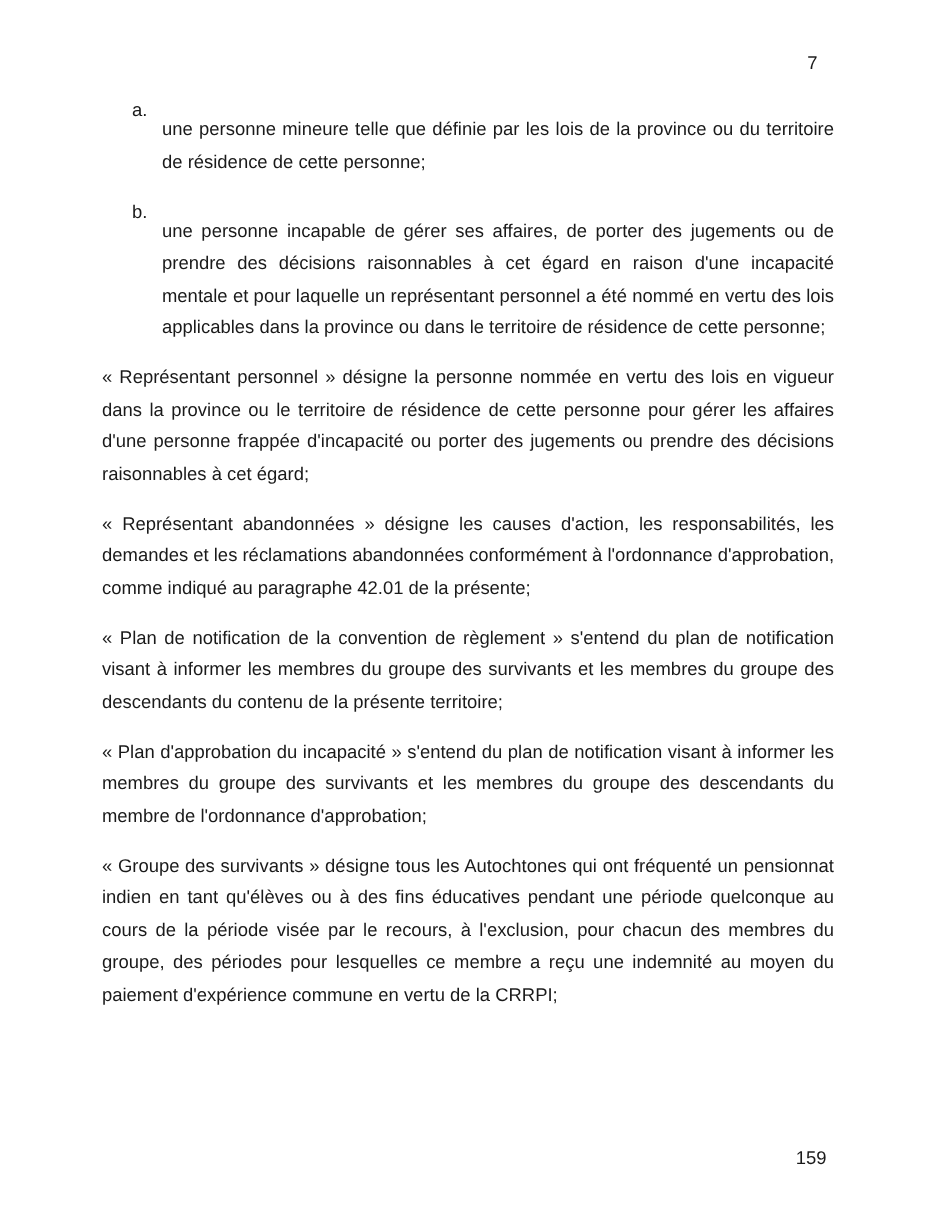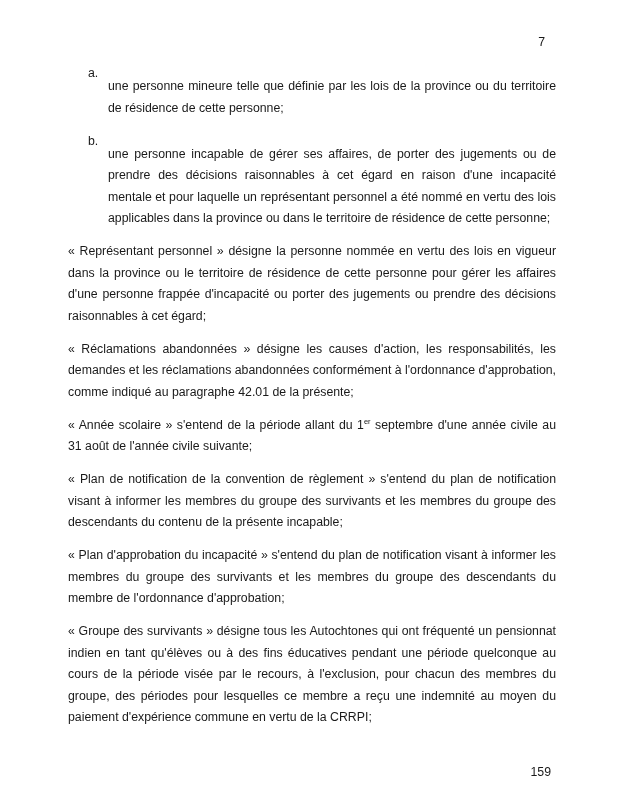--- a/index.html
+++ b/index.html
@@ -79,22 +79,21 @@
           <span class="marker">a.</span>
           <span class="li-text"><span class="">une personne mineure telle que définie par les lois de la province ou du territoire de résidence de cette personne;</span></span>
         </div>
         <div class="list-item">
           <span class="marker">b.</span>
           <span class="li-text"><span class="">une personne incapable de gérer ses affaires, de porter des jugements ou de prendre des décisions raisonnables à cet égard en raison d'une incapacité mentale et pour laquelle un </span><span class="b ">représentant personnel</span><span class=""> a été nommé en vertu des lois applicables dans la province ou dans le territoire de résidence de cette personne;</span></span>
         </div>
       </div>
     <div id="para-container">
         <p class="para"><span class="b ">« Représentant personnel »</span><span class=""> désigne la personne nommée en vertu des lois en vigueur dans la province ou le territoire de résidence de cette personne pour gérer les affaires d'une </span><span class="b ">personne frappée d'incapacité</span><span class=""> ou porter des jugements ou prendre des décisions raisonnables à cet égard;</span></p>
-        <p class="para"><span class="b ">« Réclamations abandonnées »</span><span class=""> désigne les causes d'action, les responsabilités, les demandes et les réclamations abandonnées conformément à </span><span class="b ">l'ordonnance d'approbation</span><span class="">, comme indiqué au paragraphe 42.01 de la présente;</span></p>
-        <p class="para"><span class="b ">« Année scolaire »</span><span class=""> s'entend de la période allant du 1</span><span class="sup">er</span><span class=""> septembre d'une année civile au 31 août de l'année civile suivante;</span></p>
-        <p class="para"><span class="b ">« Plan de notification de la convention de règlement »</span><span class=""> s'entend du plan de notification visant à informer les </span><span class="b ">membres du groupe des survivants</span><span class=""> et les </span><span class="b ">membres du groupe des descendants</span><span class=""> du contenu de la présente incapable;</span></p>
+        <p class="para"><span class="b ">« Représentant abandonnées »</span><span class=""> désigne les causes d'action, les responsabilités, les demandes et les réclamations abandonnées conformément à </span><span class="b ">l'ordonnance d'approbation</span><span class="">, comme indiqué au paragraphe 42.01 de la présente;</span></p>
+        <p class="para"><span class="b ">« Plan de notification de la convention de règlement »</span><span class=""> s'entend du plan de notification visant à informer les </span><span class="b ">membres du groupe des survivants</span><span class=""> et les </span><span class="b ">membres du groupe des descendants</span><span class=""> du contenu de la présente territoire;</span></p>
         <p class="para"><span class="b ">« Plan d'approbation du incapacité »</span><span class=""> s'entend du plan de notification visant à informer les </span><span class="b ">membres du groupe des survivants</span><span class=""> et les </span><span class="b ">membres du groupe des descendants</span><span class=""> du membre de l'ordonnance d'approbation;</span></p>
         <p class="para"><span class="b ">« Groupe des survivants »</span><span class=""> désigne tous les </span><span class="b ">Autochtones</span><span class=""> qui ont fréquenté un </span><span class="b ">pensionnat indien</span><span class=""> en tant qu'élèves ou à des fins éducatives pendant une période quelconque au cours de la </span><span class="b ">période visée par le recours</span><span class="">, à l'exclusion, pour chacun des membres du groupe, des périodes pour lesquelles ce membre a reçu une indemnité au moyen du paiement d'expérience commune en vertu de la </span><span class="b ">CRRPI</span><span class="">;</span></p>
       </div>
   </div>
 
   <div class="footer-num">159</div>
 </div>
 
 </body></html>

